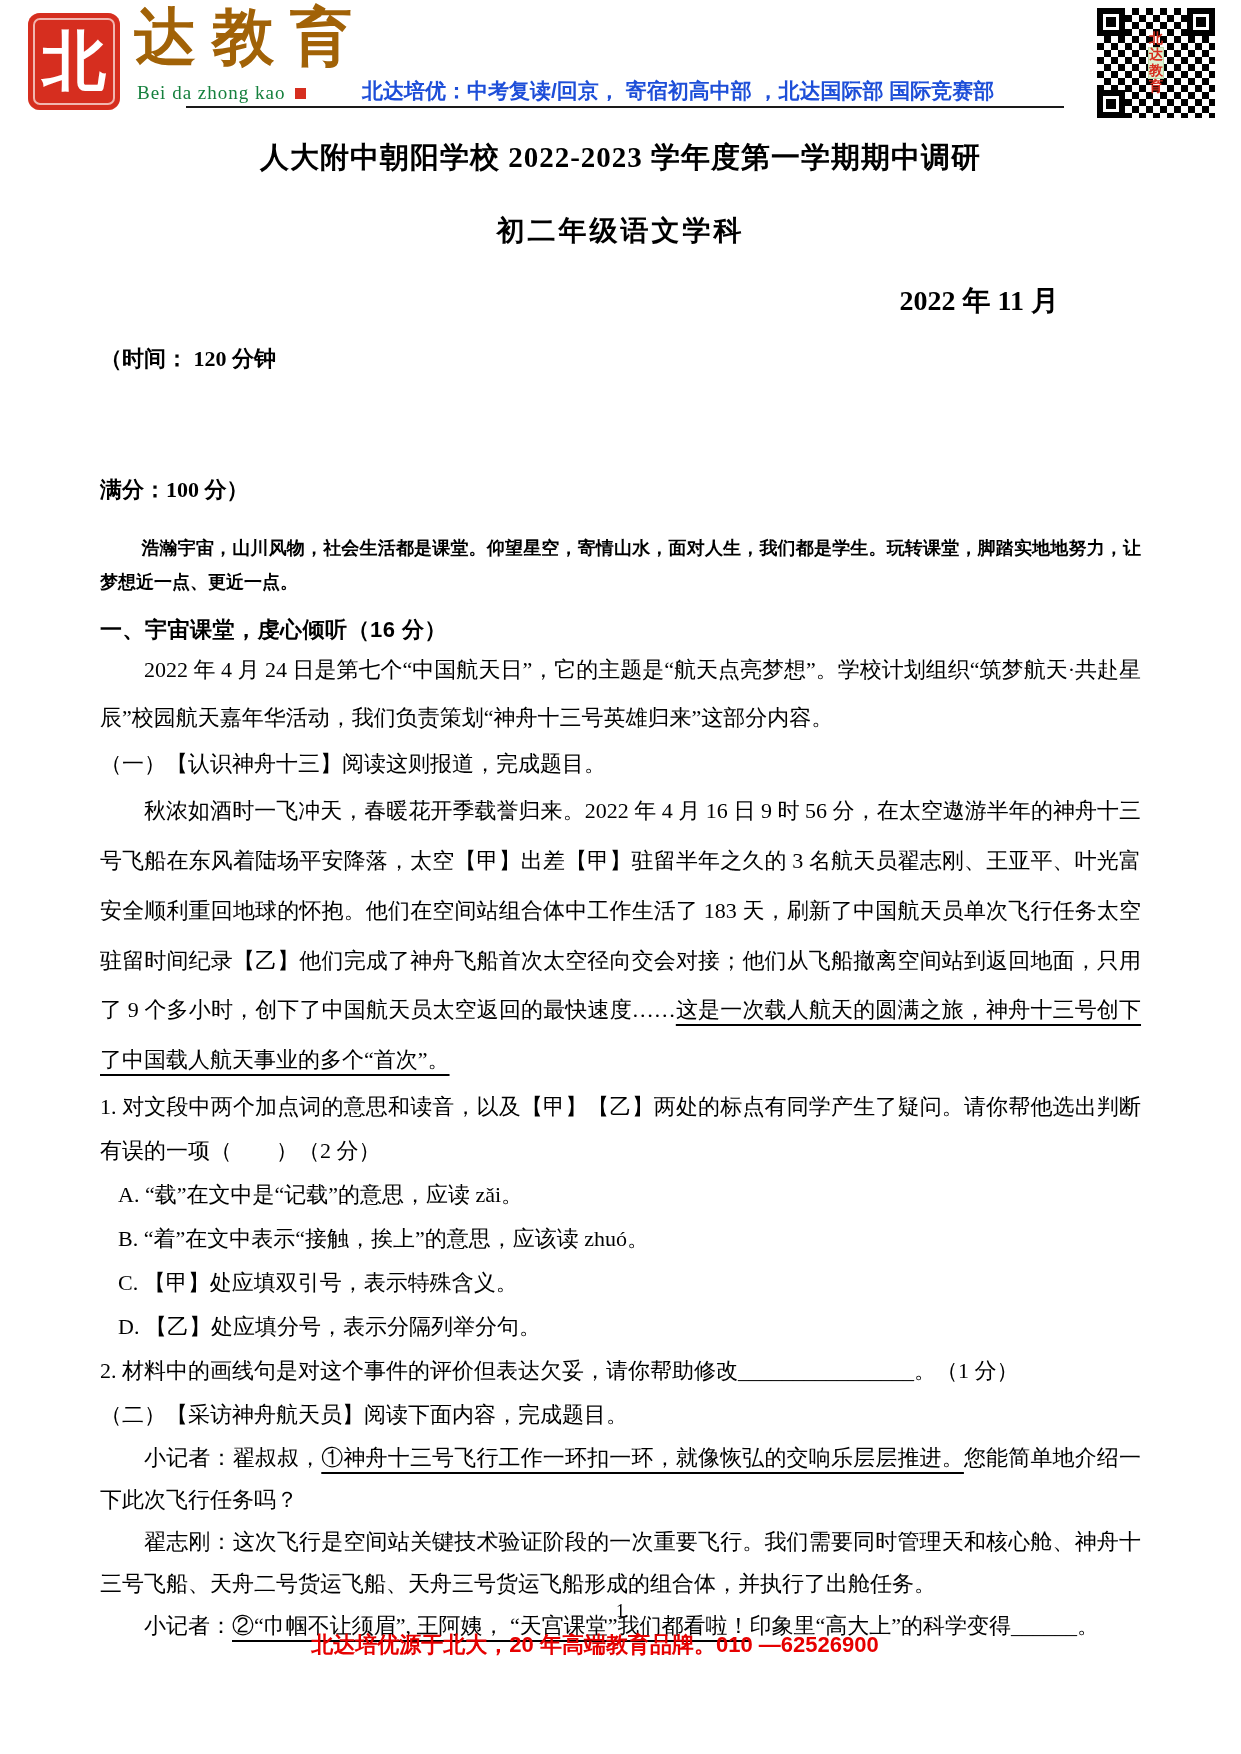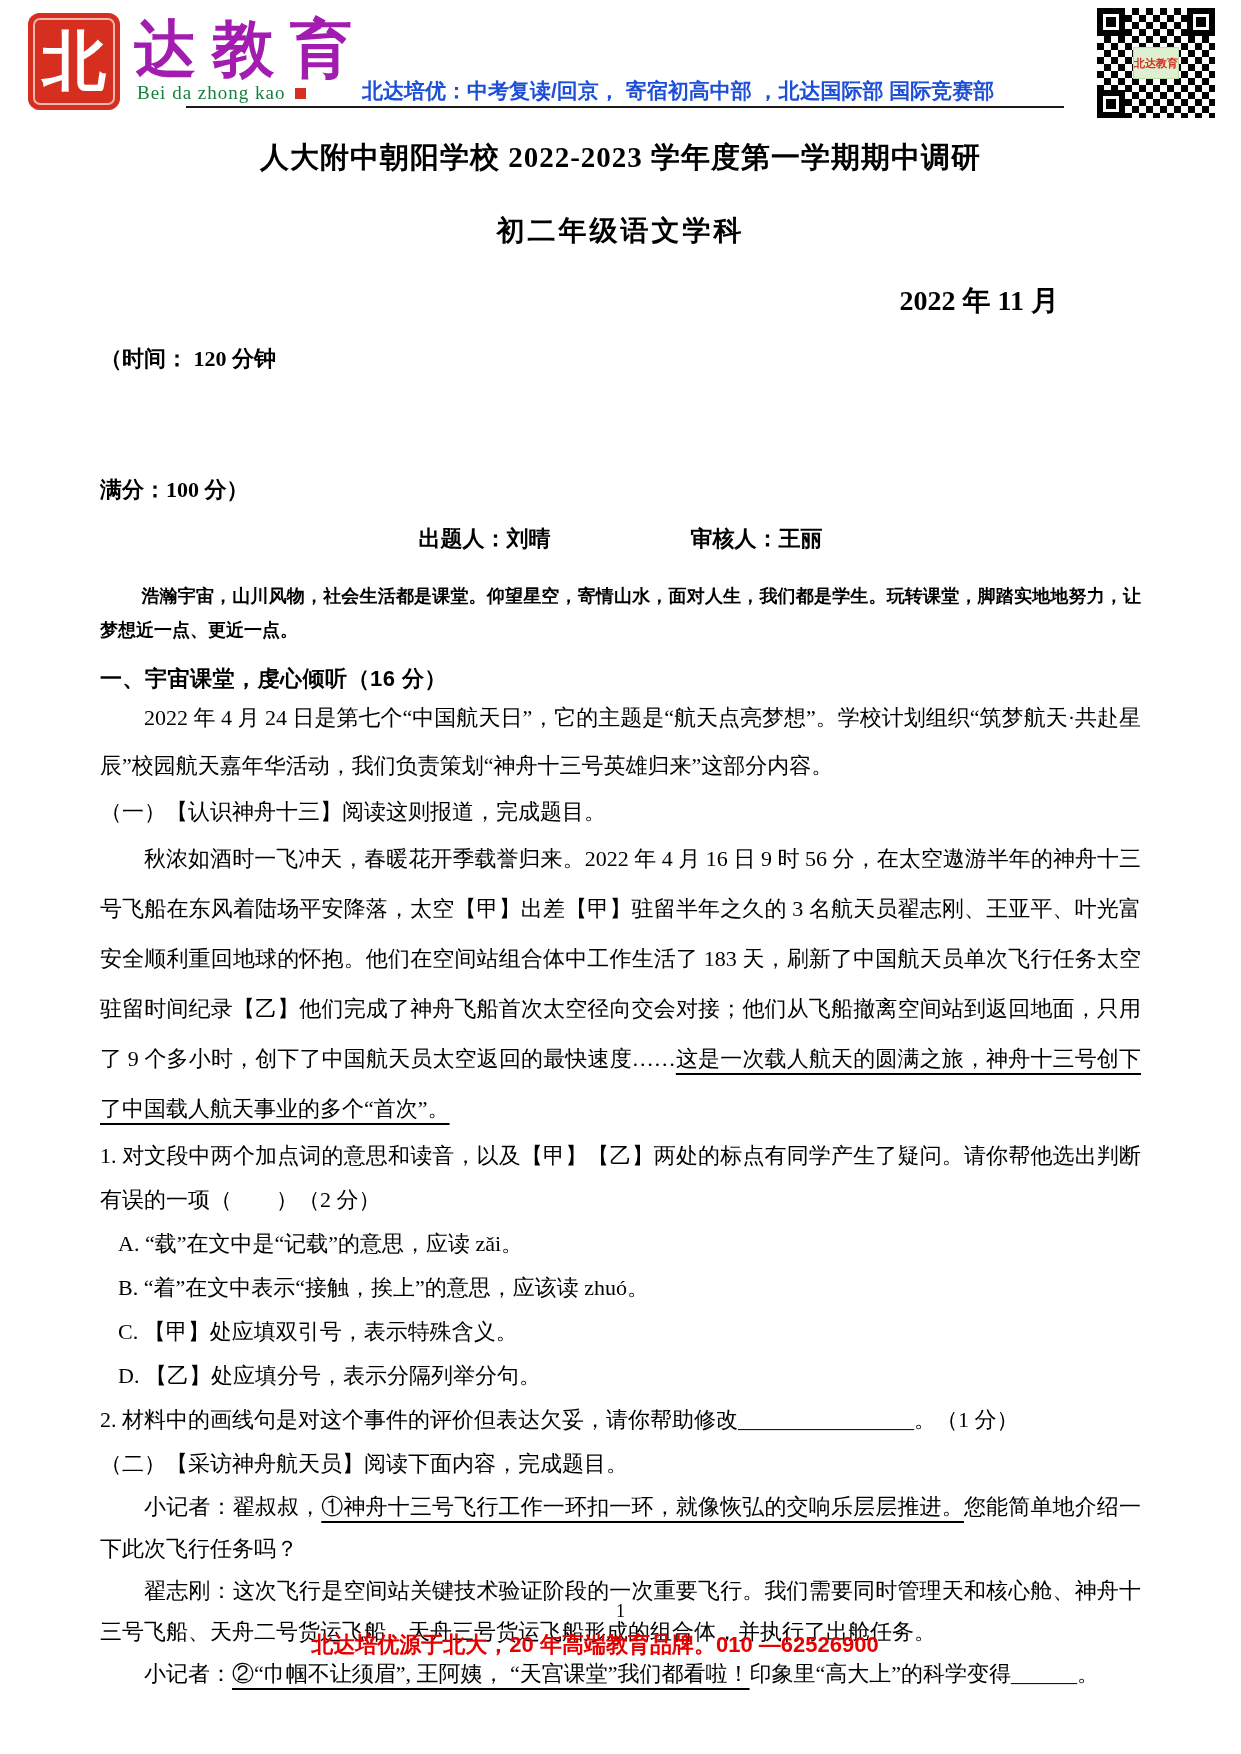--- a/index.html
+++ b/index.html
@@ -12,21 +12,21 @@
   
   .letterhead { position:absolute; top:0; left:0; width:100%; height:115px; }
   .seal {
     position:absolute; left:28px; top:13px; width:92px; height:97px;
     background:#d62e1f; border-radius:12px;
     box-shadow: inset 0 0 0 5px #d62e1f, inset 0 0 0 7px rgba(255,255,255,.65);
     display:flex; align-items:center; justify-content:center;
   }
   .seal-char { color:#fff; font-size:64px; font-weight:bold; line-height:1; }
   .brand-cn {
-    position:absolute; left:134px; top:14px; color:#a21caf;
+    position:absolute; left:134px; top:2px; color:#a16207;
     font-size:62px; font-weight:900; letter-spacing:16px; line-height:1.15;
     font-family:"Liberation Serif","DejaVu Serif",serif;
   }
   .brand-en { position:absolute; left:137px; top:82px; font-size:19px; color:#15803d; letter-spacing:1px; }
   .red-sq { display:inline-block; width:11px; height:11px; background:#d62e1f; margin-left:10px; }
   .slogan {
     position:absolute; left:362px; top:77px; color:#1d4ed8;
     font-size:21px; font-weight:bold; font-family:"Liberation Sans","DejaVu Sans",sans-serif;
   }
   .header-rule { position:absolute; left:186px; top:106px; width:878px; height:2px; background:#1a1a1a; }
@@ -35,23 +35,23 @@
   .qr {
     position:absolute; right:26px; top:8px; width:118px; height:110px;
     background: repeating-conic-gradient(#000 0% 25%, #fff 0% 50%) 0 0 / 14px 14px;
     outline:1px solid #fff;
   }
   .finder { position:absolute; width:28px; height:28px; background:#fff; border:6px solid #000; }
   .finder::after { content:""; position:absolute; inset:3px; background:#000; }
   .finder.tl { left:0; top:0; } .finder.tr { right:0; top:0; } .finder.bl { left:0; bottom:0; }
   .qr-center {
     position:absolute; left:50%; top:50%; transform:translate(-50%,-50%);
-    width:46px; height:32px; background:#dff0d2; border:1px solid #bcd9a8;
+    width:16px; height:32px; background:#dff0d2; border:1px solid #bcd9a8;
     display:flex; align-items:center; justify-content:center;
-    color:#d62e1f; font-size:11px; line-height:1.15; text-align:center; font-weight:bold;
+    color:#d62e1f; font-size:14px; line-height:1.15; text-align:center; font-weight:bold;
   }
 
   
   .doc { position:absolute; top:115px; left:0; width:100%; padding:0 100px; }
   .title1 { margin:24px 0 12px; text-align:center; font-size:29px; font-weight:bold; letter-spacing:1px; line-height:1.3; }
   .title2 { margin:36px 0 0; text-align:center; font-size:28px; font-weight:bold; letter-spacing:3px; line-height:1.3; }
   .date-line { margin-top:34px; text-align:right; padding-right:82px; font-size:28px; font-weight:bold; line-height:1.3; }
   .meta-line { display:flex; justify-content:center; font-size:22px; font-weight:bold; line-height:1.3; }
   .meta-time { margin-top:26px; gap:102px;flex-direction:column; }
   .meta-persons { margin-top:20px; gap:140px; }
@@ -108,24 +108,20 @@
   <div class="doc">
 
     <h1 class="title1">人大附中朝阳学校 2022-2023 学年度第一学期期中调研</h1>
     <h2 class="title2">初二年级语文学科</h2>
     <div class="date-line">2022 年 11 月</div>
 
     <div class="meta-line meta-time">
       <span>（时间：  120 分钟</span>
       <span>满分：100 分）</span>
     </div>
-    <div class="meta-line meta-persons">
-      <span>出题人：刘晴</span>
-      <span>审核人：王丽</span>
-    </div>
 
     <p class="intro">浩瀚宇宙，山川风物，社会生活都是课堂。仰望星空，寄情山水，面对人生，我们都是学生。玩转课堂，脚踏实地地努力，让梦想近一点、更近一点。</p>
 
     <h3 class="sec-heading">一、宇宙课堂，虔心倾听（16 分）</h3>
 
     <p class="body lh-para indent mt4">2022 年 4 月 24 日是第七个“中国航天日”，它的主题是“航天点亮梦想”。学校计划组织“筑梦航天·共赴星辰”校园航天嘉年华活动，我们负责策划“神舟十三号英雄归来”这部分内容。</p>
 
     <p class="body lh-q mt2">（一）【认识神舟十三】阅读这则报道，完成题目。</p>
 
     <p class="body lh-report indent"><span>秋浓如酒时一飞冲天，春暖花开季</span><span class="emph">载</span><span>誉归来。2022 年 4 月 16 日 9 时 56 分，在太空遨游半年的神舟十三号飞船在东风</span><span class="emph">着</span><span>陆场平安降落，太空【甲】出差【甲】驻留半年之久的 3 名航天员翟志刚、王亚平、叶光富安全顺利重回地球的怀抱。他们在空间站组合体中工作生活了 183 天，刷新了中国航天员单次飞行任务太空驻留时间纪录【乙】他们完成了神舟飞船首次太空径向交会对接；他们从飞船撤离空间站到返回地面，只用了 9 个多小时，创下了中国航天员太空返回的最快速度……</span><span class="underlined">这是一次载人航天的圆满之旅，神舟十三号创下了中国载人航天事业的多个“首次”。</span></p>

